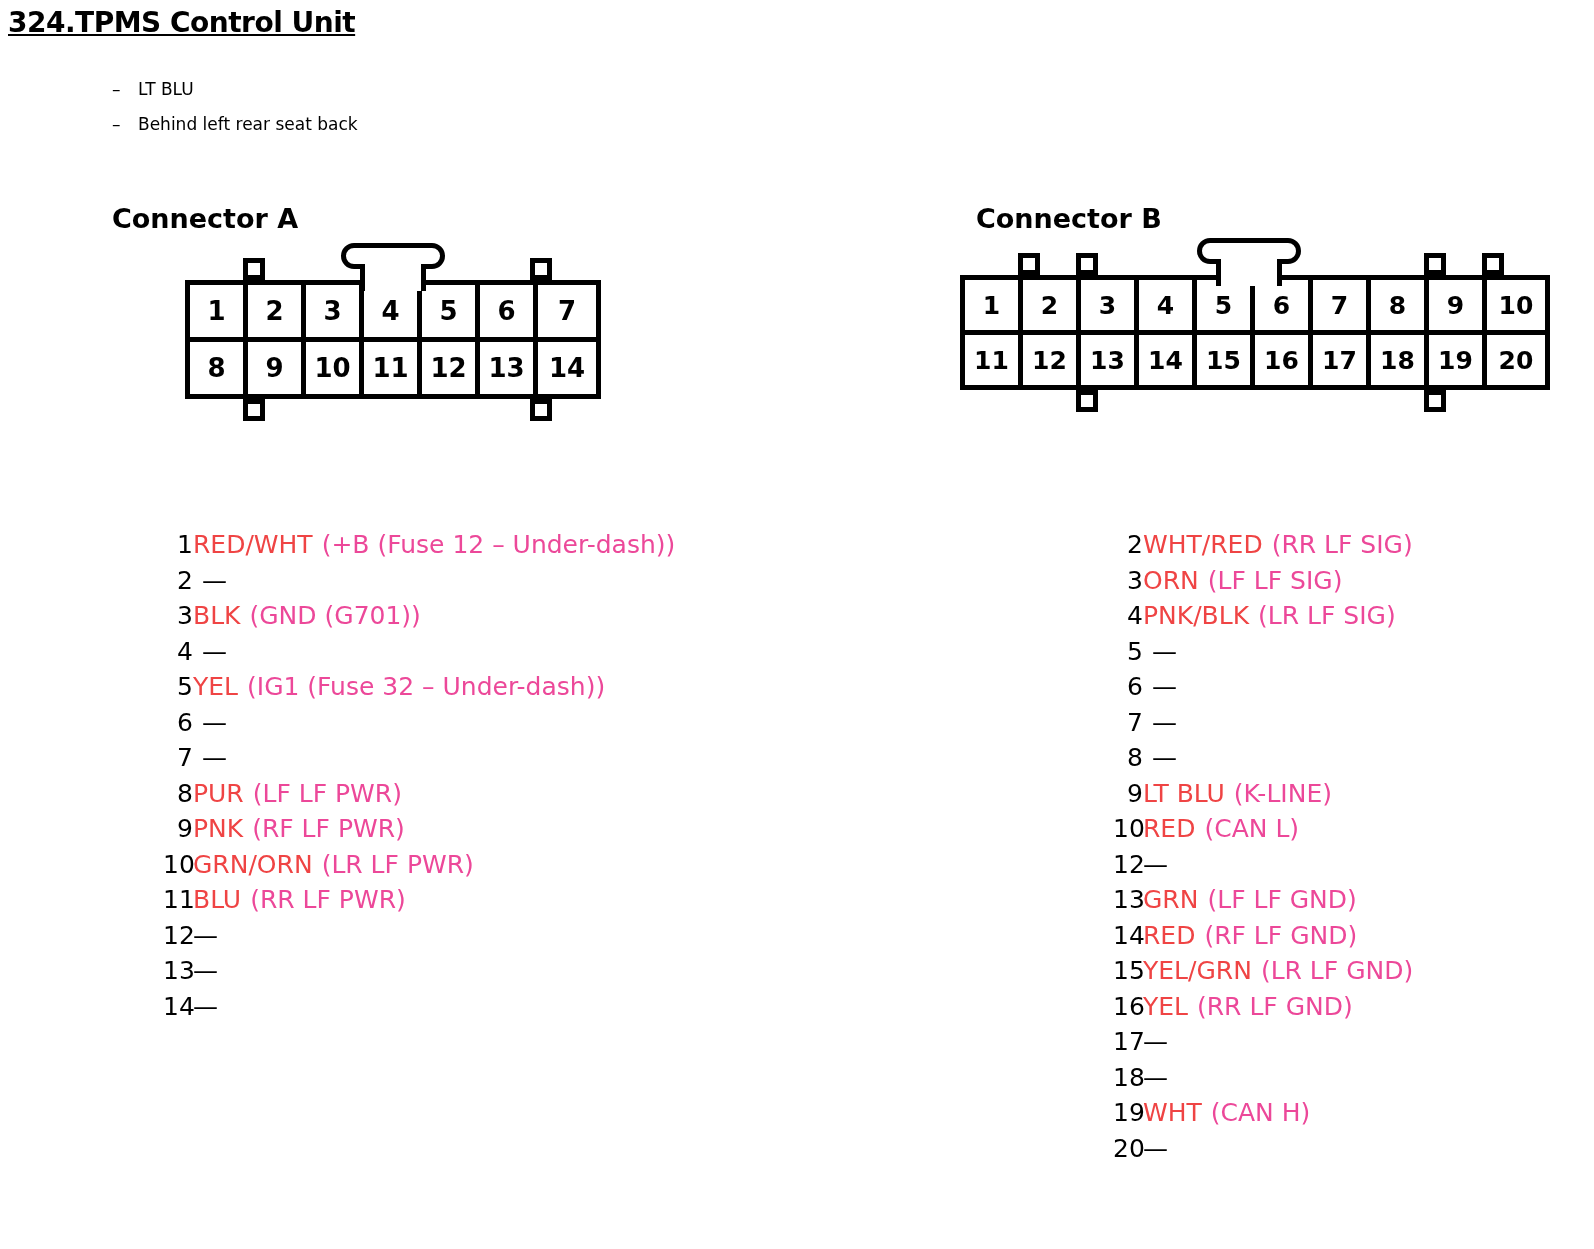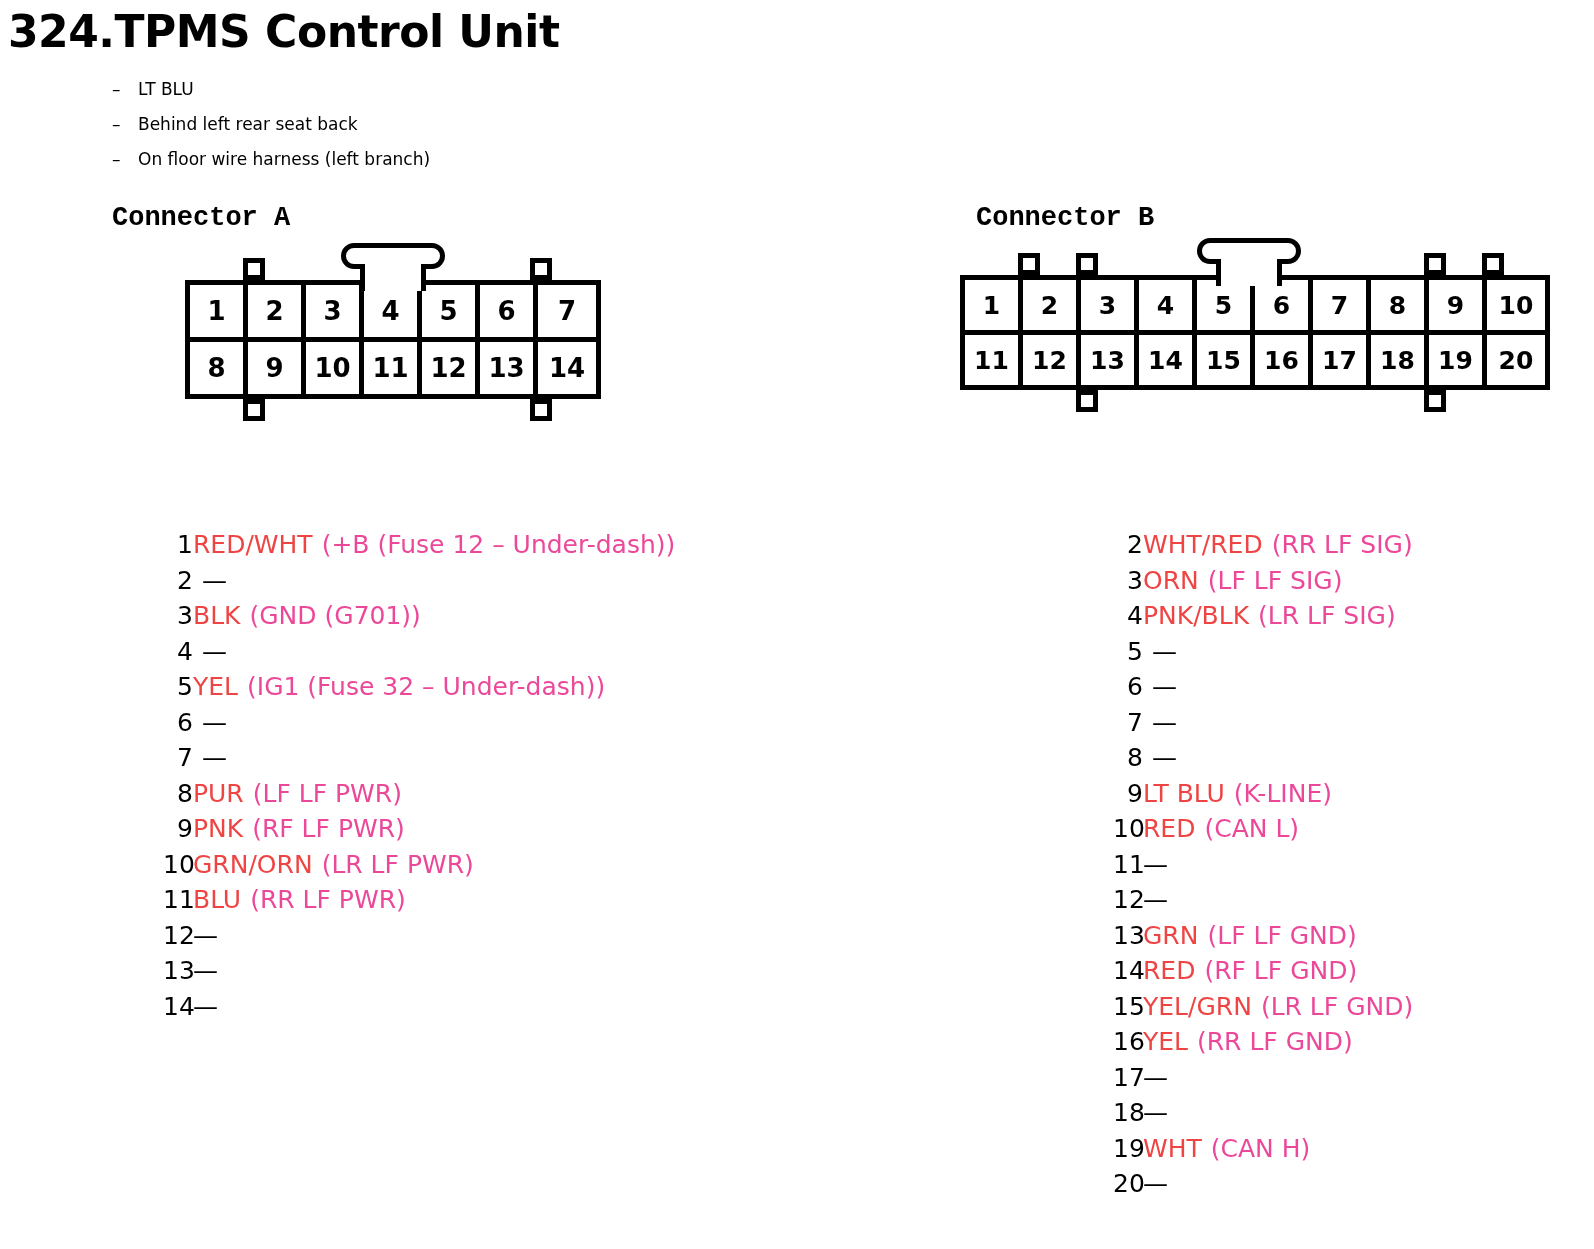--- a/index.html
+++ b/index.html
@@ -14,24 +14,25 @@
     font-family: "DejaVu Sans", sans-serif;
     color: #000000;
     overflow: hidden;
   }
 
   
   .page-title {
     position: absolute;
     left: 8px;
     top: 6px;
-    font-size: 44px;
+    font-size: 28px;
     font-weight: bold;
     letter-spacing: -0.5px;
     white-space: nowrap;
+    text-decoration: underline;
   }
   .subtitle-list {
     position: absolute;
     left: 112px;
     top: 72px;
     font-size: 17px;
     line-height: 35px;
   }
   .subtitle-item {
     white-space: nowrap;
@@ -40,21 +41,20 @@
     display: inline-block;
     width: 26px;
   }
 
   
   .connector-heading {
     position: absolute;
     font-size: 27px;
     font-weight: bold;
     white-space: nowrap;
-    font-family: Liberation Mono, monospace;
   }
   #heading-a { left: 112px; top: 203px; }
   #heading-b { left: 976px; top: 203px; }
 
   
   .connector-drawing {
     position: absolute;
   }
   #drawing-a { left: 185px; top: 280px; }
   #drawing-b { left: 960px; top: 275px; }
@@ -181,21 +181,20 @@
   }
 </style>
 </head>
 <body>
 
 <div class="page-title">324.TPMS Control Unit</div>
 
 <div class="subtitle-list">
     <div class="subtitle-item"><span class="subtitle-dash">–</span><span>LT BLU</span></div>
     <div class="subtitle-item"><span class="subtitle-dash">–</span><span>Behind left rear seat back</span></div>
-    <div class="subtitle-item"><span class="subtitle-dash">–</span><span>On floor wire harness (left branch)</span></div>
   </div>
 
 <div class="connector-heading" id="heading-a">Connector A</div>
 
 <div class="connector-drawing" id="drawing-a">
   <div class="conn-body">
     <div class="latch" style="left: 151px;">
       <div class="latch-head"></div>
       <div class="latch-neck"></div>
     </div>
@@ -287,21 +286,20 @@
 <div class="pin-list" id="pinlist-b">
     <div class="pin-row"><span class="pin-num">2</span><span class="pin-wire">WHT/RED</span><span class="pin-gap"></span><span class="pin-func">(RR LF SIG)</span></div>
     <div class="pin-row"><span class="pin-num">3</span><span class="pin-wire">ORN</span><span class="pin-gap"></span><span class="pin-func">(LF LF SIG)</span></div>
     <div class="pin-row"><span class="pin-num">4</span><span class="pin-wire">PNK/BLK</span><span class="pin-gap"></span><span class="pin-func">(LR LF SIG)</span></div>
     <div class="pin-row"><span class="pin-num">5</span><span class="pin-gap"></span><span class="pin-empty">—</span></div>
     <div class="pin-row"><span class="pin-num">6</span><span class="pin-gap"></span><span class="pin-empty">—</span></div>
     <div class="pin-row"><span class="pin-num">7</span><span class="pin-gap"></span><span class="pin-empty">—</span></div>
     <div class="pin-row"><span class="pin-num">8</span><span class="pin-gap"></span><span class="pin-empty">—</span></div>
     <div class="pin-row"><span class="pin-num">9</span><span class="pin-wire">LT BLU</span><span class="pin-gap"></span><span class="pin-func">(K-LINE)</span></div>
     <div class="pin-row"><span class="pin-num">10</span><span class="pin-wire">RED</span><span class="pin-gap"></span><span class="pin-func">(CAN L)</span></div>
-    <div class="pin-row"><span class="pin-num">11</span><span class="pin-empty">—</span></div>
     <div class="pin-row"><span class="pin-num">12</span><span class="pin-empty">—</span></div>
     <div class="pin-row"><span class="pin-num">13</span><span class="pin-wire">GRN</span><span class="pin-gap"></span><span class="pin-func">(LF LF GND)</span></div>
     <div class="pin-row"><span class="pin-num">14</span><span class="pin-wire">RED</span><span class="pin-gap"></span><span class="pin-func">(RF LF GND)</span></div>
     <div class="pin-row"><span class="pin-num">15</span><span class="pin-wire">YEL/GRN</span><span class="pin-gap"></span><span class="pin-func">(LR LF GND)</span></div>
     <div class="pin-row"><span class="pin-num">16</span><span class="pin-wire">YEL</span><span class="pin-gap"></span><span class="pin-func">(RR LF GND)</span></div>
     <div class="pin-row"><span class="pin-num">17</span><span class="pin-empty">—</span></div>
     <div class="pin-row"><span class="pin-num">18</span><span class="pin-empty">—</span></div>
     <div class="pin-row"><span class="pin-num">19</span><span class="pin-wire">WHT</span><span class="pin-gap"></span><span class="pin-func">(CAN H)</span></div>
     <div class="pin-row"><span class="pin-num">20</span><span class="pin-empty">—</span></div>
   </div>

